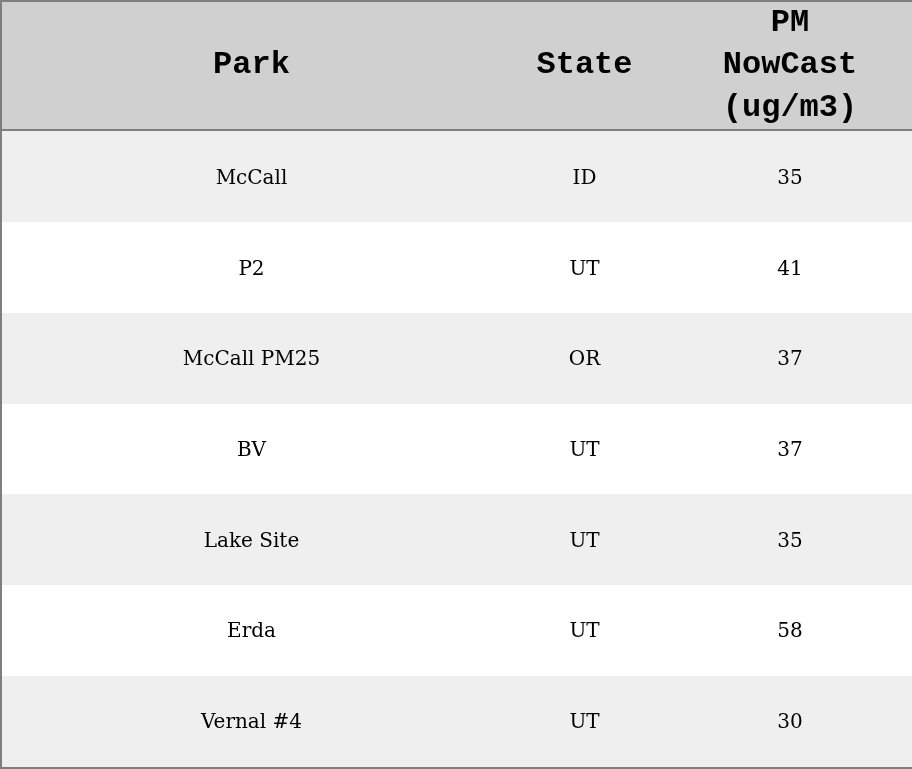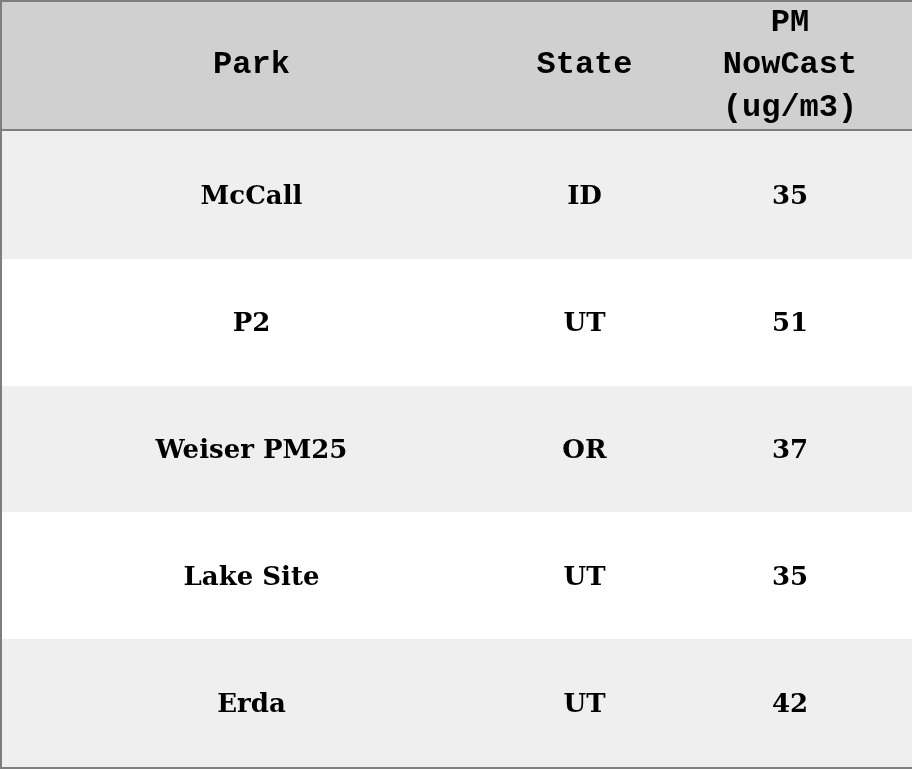--- a/index.html
+++ b/index.html
@@ -41,22 +41,22 @@
   }
   thead th .wrap-narrow {
     display: inline-block;
     max-width: 190px;
   }
   tbody td {
     height: 56px;
     padding: 0;
     text-align: center;
     vertical-align: middle;
-    font-size: 26px;
-    font-weight: bold;
+    font-size: 20px;
+    font-weight: normal;
   }
   tbody tr:nth-child(odd) td  { background: #efefef; }
   tbody tr:nth-child(even) td { background: #ffffff; }
 </style>
 </head>
 <body>
 
 <div class="aq-table-wrap">
   <table class="aq-table">
     <colgroup>
@@ -73,32 +73,42 @@
     </thead>
     <tbody>
       <tr>
         <td>McCall</td>
         <td>ID</td>
         <td>35</td>
       </tr>
       <tr>
         <td>P2</td>
         <td>UT</td>
-        <td>51</td>
+        <td>41</td>
       </tr>
       <tr>
-        <td>Weiser PM25</td>
+        <td>McCall PM25</td>
         <td>OR</td>
+        <td>37</td>
+      </tr>
+      <tr>
+        <td>BV</td>
+        <td>UT</td>
         <td>37</td>
       </tr>
       <tr>
         <td>Lake Site</td>
         <td>UT</td>
         <td>35</td>
       </tr>
       <tr>
         <td>Erda</td>
         <td>UT</td>
-        <td>42</td>
+        <td>58</td>
+      </tr>
+      <tr>
+        <td>Vernal #4</td>
+        <td>UT</td>
+        <td>30</td>
       </tr>
     </tbody>
   </table>
 </div>
 
 </body></html>

